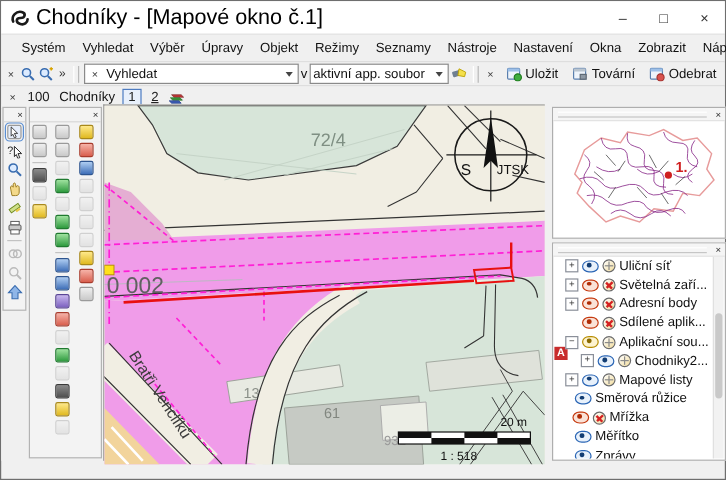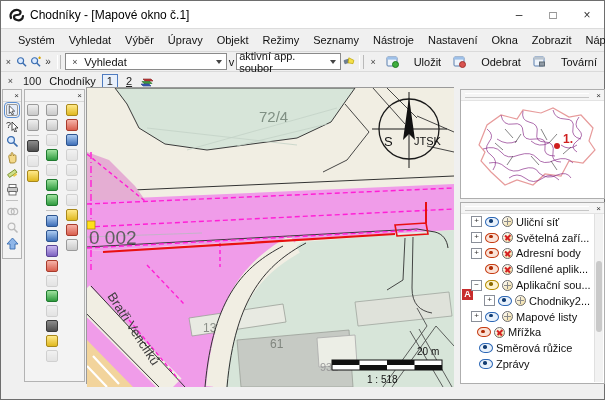--- a/index.html
+++ b/index.html
@@ -4,33 +4,33 @@
 <style>
   html,body{margin:0;padding:0}
   body{width:605px;height:400px;position:relative;overflow:hidden;
        font-family:"Liberation Sans",sans-serif;font-size:11px;color:#111;
        background:#f0f0f0;user-select:none}
   .win{position:absolute;inset:0;border:1px solid #6e6e6e;box-sizing:border-box;background:#f0f0f0}
 
   
   .titlebar{height:27px;background:#fff;display:flex;align-items:center;border-bottom:1px solid #dcdcdc}
   .appicon{width:18px;height:16px;margin:0 4px 0 7px;flex:0 0 auto}
-  .title-text{font-size:12px;color:#000}
+  .title-text{font-size:18px;color:#000}
   .caption{margin-left:auto;display:flex;height:100%}
   .cap-btn{width:34px;display:flex;align-items:center;justify-content:center;font-size:12px;color:#333}
 
   
   .menubar{height:22px;display:flex;align-items:center;background:#f0f0f0;border-bottom:1px solid #dadada;padding-left:10px}
   .menu-item{padding:3px 7px;color:#111}
 
   
   .toolrow{height:19px;display:flex;align-items:center;background:#f0f0f0;border-bottom:1px solid #dadada;padding:0 2px;gap:2px}
   .grip{width:3px;height:14px;border-left:1px solid #fff;border-right:1px solid #b9b9b9;margin:0 2px}
   .tbx{width:13px;height:13px;display:flex;align-items:center;justify-content:center;font-size:9px;color:#444}
-  .tbtn{display:flex;gap:15px;padding:1px 4px;border:1px solid transparent;border-radius:2px}
+  .tbtn{display:flex;gap:3px;padding:1px 4px;border:1px solid transparent;border-radius:2px}
   .combo{display:flex;align-items:center;background:#fff;border:1px solid #8a8a8a;height:15px;padding:0 2px;gap:3px}
   .combo .val{flex:1;color:#111}
   .dd{width:0;height:0;border-left:3px solid transparent;border-right:3px solid transparent;border-top:4px solid #444;margin:0 2px}
   .search-combo{width:186px}
   .scope-combo{width:118px}
   .chev{font-size:10px;color:#333;padding:0 2px}
 
   
   .tabrow{height:18px;display:flex;align-items:center;background:#f0f0f0;border-bottom:1px solid #a9a9a9;padding-left:3px;gap:4px}
   .tab-link{color:#222;padding:0 2px}
@@ -168,32 +168,32 @@
       <svg width="13" height="12" viewBox="0 0 13 12">
         <rect x="1" y="1" width="10" height="9" rx="1" fill="#eef4fb" stroke="#5a7fae"></rect>
         <rect x="1" y="1" width="10" height="2.6" fill="#9ec0e8"></rect>
         <circle cx="9.5" cy="8.5" r="3" fill="#3fae3f" stroke="#1f7a1f"></circle>
       </svg>
       <span>Uložit</span>
     </div>
     <div class="tbtn">
       <svg width="13" height="12" viewBox="0 0 13 12">
         <rect x="1" y="1" width="10" height="9" rx="1" fill="#eef4fb" stroke="#5a7fae"></rect>
+        <rect x="1" y="1" width="10" height="2.6" fill="#b9c4cf"></rect>
+        <rect x="6.5" y="6" width="5" height="4" fill="#8f9aa5" stroke="#5f6a75"></rect>
+      </svg>
+      <span>Tovární</span>
+    </div>
+    <div class="tbtn">
+      <svg width="13" height="12" viewBox="0 0 13 12">
+        <rect x="1" y="1" width="10" height="9" rx="1" fill="#eef4fb" stroke="#5a7fae"></rect>
         <rect x="1" y="1" width="10" height="2.6" fill="#9ec0e8"></rect>
         <circle cx="9.5" cy="8.5" r="3" fill="#d9534f" stroke="#a23430"></circle>
       </svg>
       <span>Odebrat</span>
-    </div>
-    <div class="tbtn">
-      <svg width="13" height="12" viewBox="0 0 13 12">
-        <rect x="1" y="1" width="10" height="9" rx="1" fill="#eef4fb" stroke="#5a7fae"></rect>
-        <rect x="1" y="1" width="10" height="2.6" fill="#b9c4cf"></rect>
-        <rect x="6.5" y="6" width="5" height="4" fill="#8f9aa5" stroke="#5f6a75"></rect>
-      </svg>
-      <span>Tovární</span>
     </div>
   </div>
 
   <div class="tabrow">
     <span class="tbx">×</span>
     <span class="tab-link">100</span>
     <span class="tab-title">Chodníky</span>
     <span class="tab-num sel">1</span>
     <span class="tab-num alt">2</span>
     <svg width="16" height="11" viewBox="0 0 16 11">
@@ -452,28 +452,32 @@
             <span class="eye"></span>
             <span class="cmp"></span>
             <span class="tlabel">Chodniky2...</span>
           </div>
           <div class="trow" style="padding-left:8px">
             <span class="exp">+</span>
             <span class="eye"></span>
             <span class="cmp"></span>
             <span class="tlabel">Mapové listy</span>
           </div>
+          <div class="trow" style="padding-left:16px">
+            <span class="eye"></span>
+            <span class="tlabel">Směrová růžice</span>
+          </div>
           <div class="trow" style="padding-left:14px">
             <span class="eye red"></span>
             <span class="cmp red"></span>
             <span class="tlabel">Mřížka</span>
           </div>
           <div class="trow" style="padding-left:16px">
             <span class="eye"></span>
-            <span class="tlabel">Směrová růžice</span>
+            <span class="tlabel">Měřítko</span>
           </div>
           <div class="trow" style="padding-left:16px">
             <span class="eye"></span>
             <span class="tlabel">Zprávy</span>
           </div>
         </div>
         <div class="vscroll">
             <div class="vthumb"></div>
           </div>
       </div>

